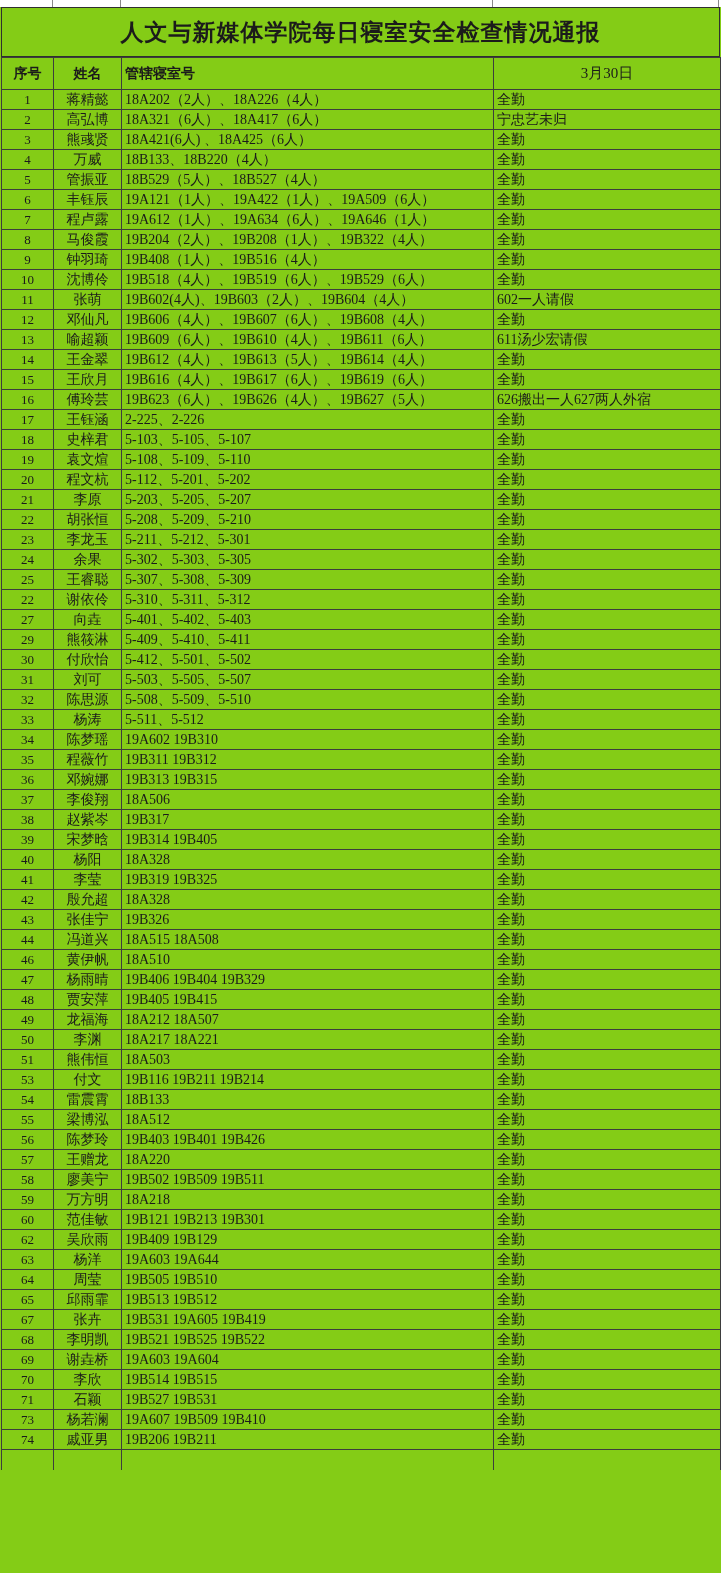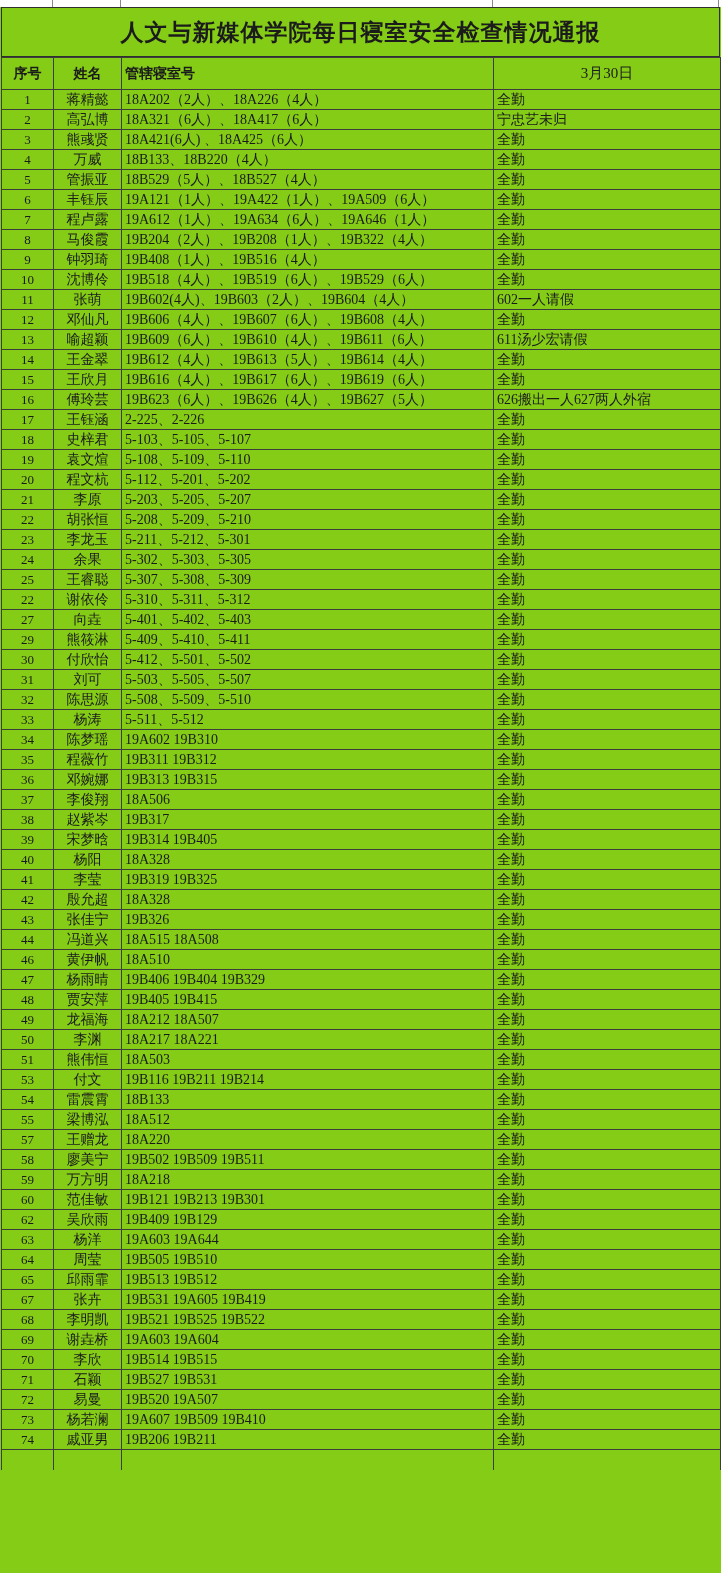--- a/index.html
+++ b/index.html
@@ -388,20 +388,26 @@
           <td class="col-rooms">18B133</td>
           <td class="col-status">全勤</td>
         </tr>
         <tr>
           <td class="col-no">55</td>
           <td class="col-name">梁博泓</td>
           <td class="col-rooms">18A512</td>
           <td class="col-status">全勤</td>
         </tr>
         <tr>
+          <td class="col-no">56</td>
+          <td class="col-name">陈梦玲</td>
+          <td class="col-rooms">19B403 19B401 19B426</td>
+          <td class="col-status">全勤</td>
+        </tr>
+        <tr>
           <td class="col-no">57</td>
           <td class="col-name">王赠龙</td>
           <td class="col-rooms">18A220</td>
           <td class="col-status">全勤</td>
         </tr>
         <tr>
           <td class="col-no">58</td>
           <td class="col-name">廖美宁</td>
           <td class="col-rooms">19B502 19B509 19B511</td>
           <td class="col-status">全勤</td>
@@ -463,26 +469,20 @@
         <tr>
           <td class="col-no">70</td>
           <td class="col-name">李欣</td>
           <td class="col-rooms">19B514 19B515</td>
           <td class="col-status">全勤</td>
         </tr>
         <tr>
           <td class="col-no">71</td>
           <td class="col-name">石颖</td>
           <td class="col-rooms">19B527 19B531</td>
-          <td class="col-status">全勤</td>
-        </tr>
-        <tr>
-          <td class="col-no">72</td>
-          <td class="col-name">易曼</td>
-          <td class="col-rooms">19B520 19A507</td>
           <td class="col-status">全勤</td>
         </tr>
         <tr>
           <td class="col-no">73</td>
           <td class="col-name">杨若澜</td>
           <td class="col-rooms">19A607 19B509 19B410</td>
           <td class="col-status">全勤</td>
         </tr>
         <tr>
           <td class="col-no">74</td>

